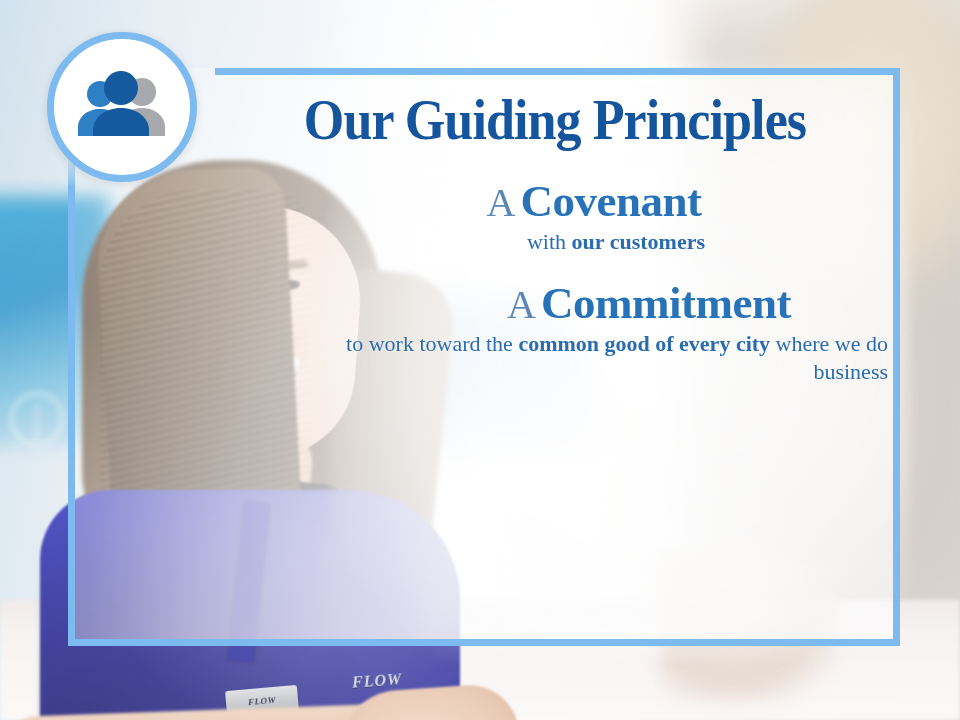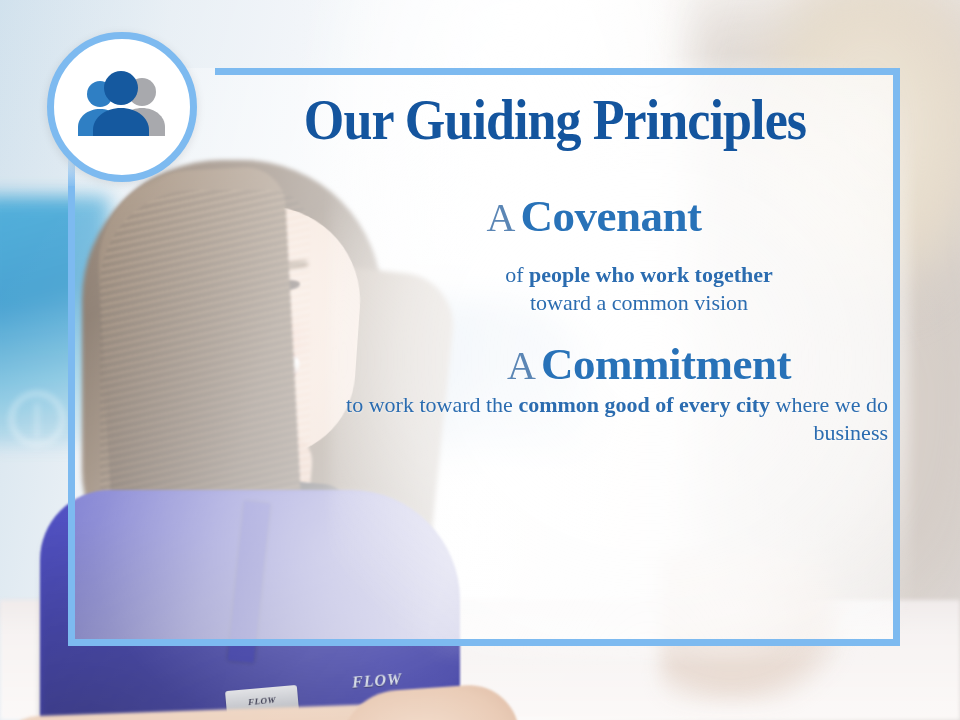--- a/index.html
+++ b/index.html
@@ -233,21 +233,21 @@
   
   .headline{
     position:absolute;left:215px;top:92px;width:680px;
     text-align:center;color:#14559e;
     font-size:56px;font-weight:bold;line-height:1;
     letter-spacing:-1px;
     transform:scaleX(.93);transform-origin:center;
     text-shadow:0 1px 2px rgba(255,255,255,.65);
   }
 
-  .principles{position:absolute;left:300px;top:193px;width:592px;}
+  .principles{position:absolute;left:300px;top:178px;width:592px;}
   .principle{margin-bottom:14px;}
   .p-title{
     text-align:center;line-height:1.06;white-space:nowrap;
     text-shadow:0 1px 2px rgba(255,255,255,.6);
   }
   .p-title .art{
     font-size:40px;font-weight:300;color:#5b86b5;letter-spacing:1px;
   }
   .p-title .word{
     font-size:45px;font-weight:bold;color:#2872b8;letter-spacing:-.5px;
@@ -351,24 +351,24 @@
 
   <div class="headline" style="color: rgb(20, 85, 158);">Our Guiding Principles</div>
 
   <div class="principles">
 
     <div class="principle" id="pr-0">
       <div class="p-title">
         <span class="art" style="color: rgb(91, 134, 181);">A</span>
         <span class="word" style="color: rgb(40, 114, 184);">Covenant</span>
       </div>
+      <div class="p-sub" style="color: rgb(43, 108, 176);"><span>with </span><b>our customers</b></div>
     </div>
 
     <div class="principle" id="pr-1">
-      <div class="p-sub" style="color: rgb(43, 108, 176);"><span>of </span><b>people who work together</b><br><span>toward a common vision</span></div>
     </div>
 
     <div class="principle" id="pr-2">
       <div class="p-title">
         <span class="art" style="color: rgb(91, 134, 181);">A</span>
         <span class="word" style="color: rgb(40, 114, 184);">Commitment</span>
       </div>
       <div class="p-sub" style="color: rgb(43, 108, 176);"><span>to work toward the </span><b>common good of every city</b><span> where we do business</span></div>
     </div>
 

